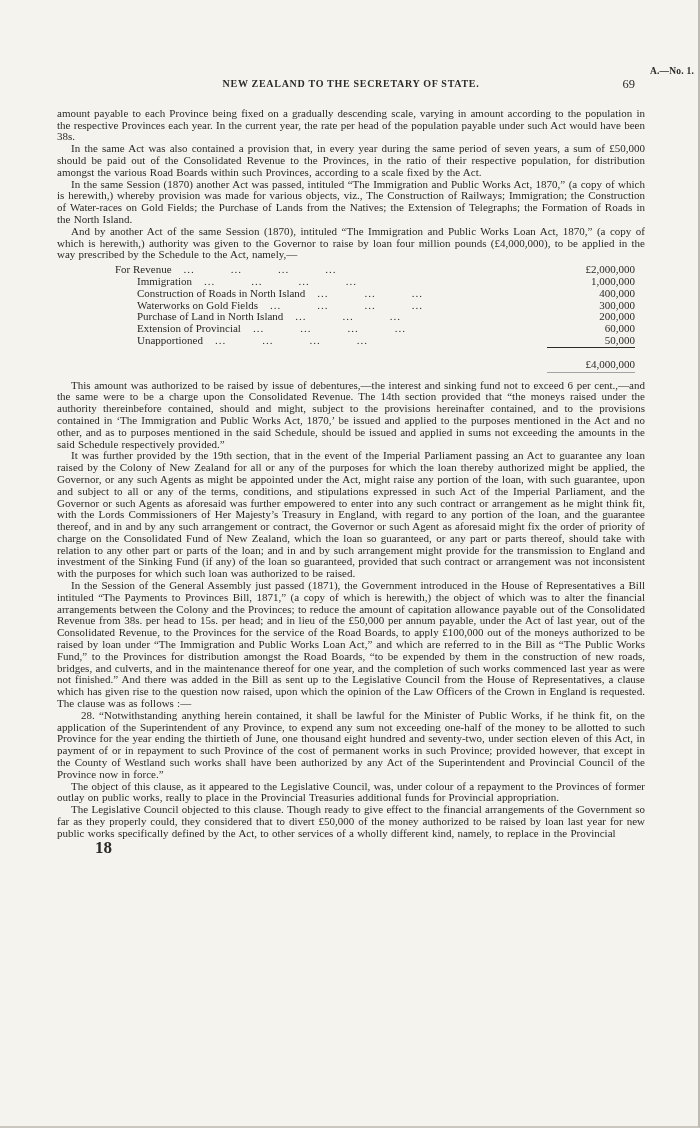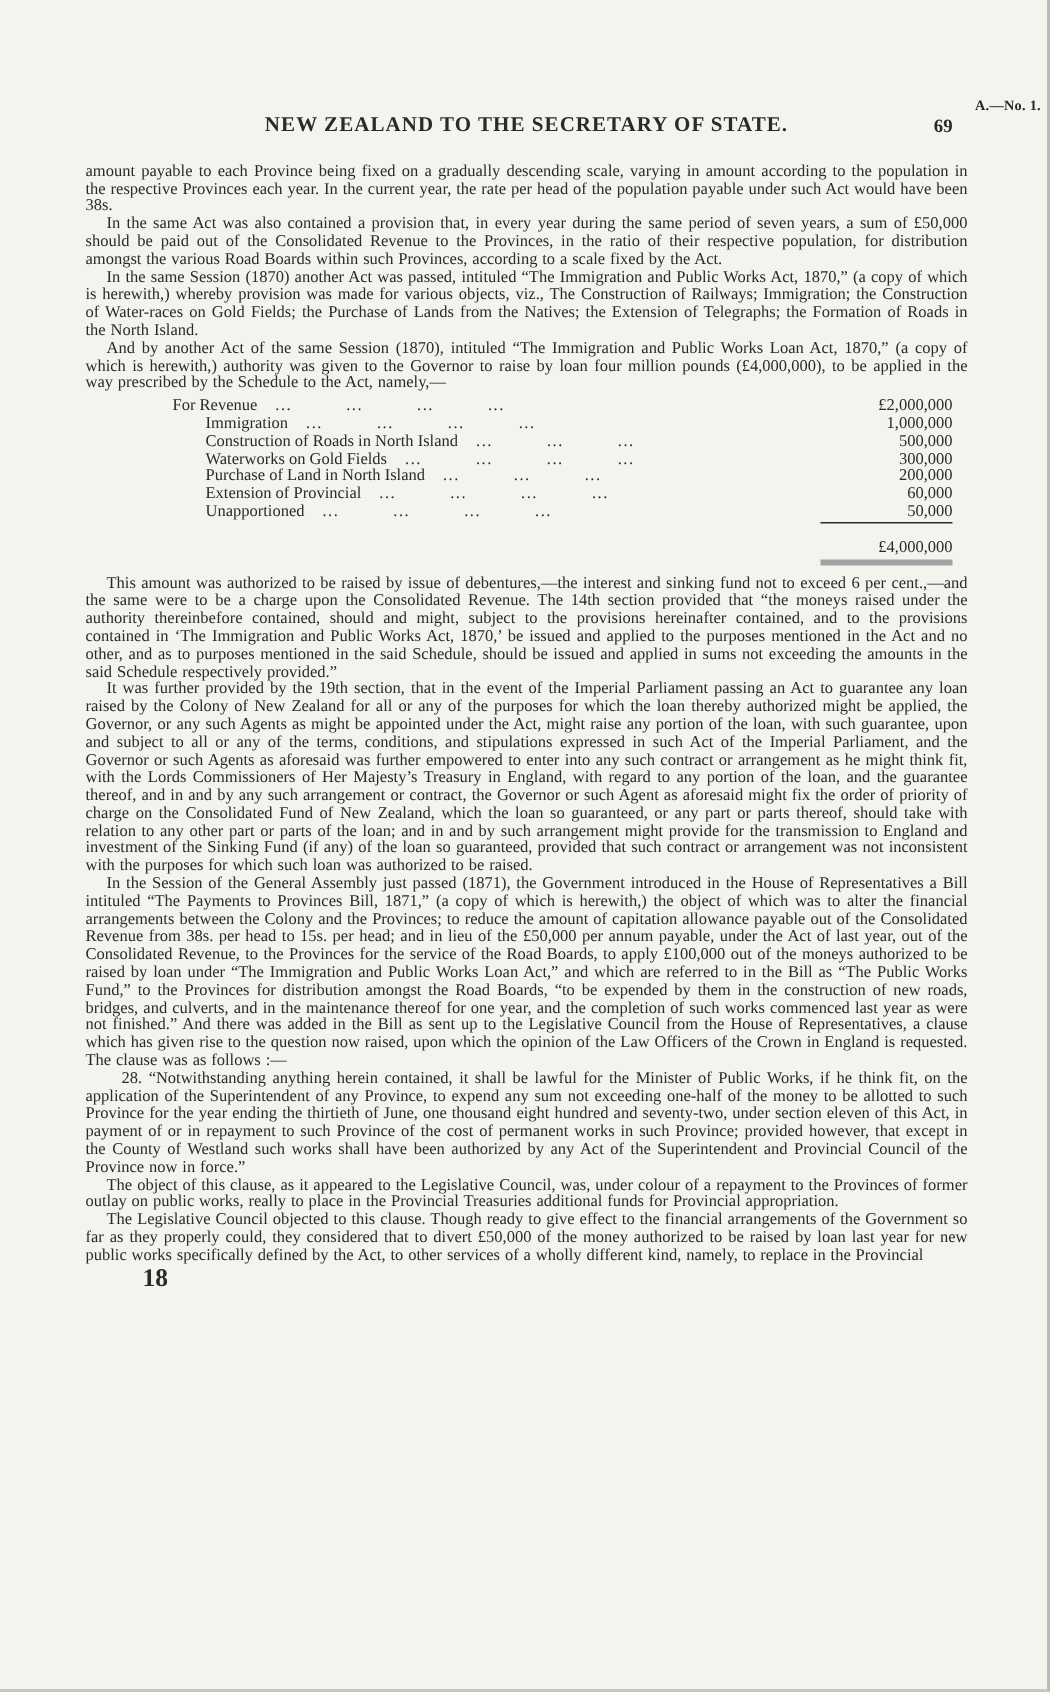--- a/index.html
+++ b/index.html
@@ -28,29 +28,29 @@
   }
   .block {
     margin-left: 57px;
     width: 588px;
     padding-top: 78px;
   }
   .header { position: relative; text-align: center; }
   .title {
     display: inline-block;
     font-weight: bold;
-    font-size: 14px;
+    font-size: 10px;
     letter-spacing: 0.7px;
     white-space: nowrap;
   }
   .pagenum {
     position: absolute;
     right: 10px;
     top: 1px;
-    font-weight: bold;
+    font-weight: normal;
     font-size: 12.5px;
   }
   .body { margin-top: 18px; }
   .para {
     text-align: justify;
     text-indent: 14px;
     word-spacing: 0.5px;
   }
   .para.no-indent { text-indent: 0; }
   .para.clause { text-indent: 24px; }
@@ -72,21 +72,21 @@
     width: 88px;
     text-align: right;
     white-space: nowrap;
   }
   .srow.last .samount { border-bottom: 1px solid #2b2a26; }
   .trow { display: flex; margin-top: 11px; }
   .tspacer { flex: 1; }
   .tamount {
     width: 88px;
     text-align: right;
-    border-bottom: 4px solid #a3a3a3;
+    border-bottom: 1px solid #a3a3a3;
     padding-bottom: 1px;
   }
   .footer-num {
     font-weight: bold;
     font-size: 17px;
     margin: 2px 0 0 38px;
   }
 </style>
 </head>
 <body>
@@ -116,21 +116,21 @@
           <span class="samount">£2,000,000</span>
         </div>
         <div class="srow sub">
           <span class="slabel">Immigration</span>
           <span class="sdots">...   ...   ...   ...</span>
           <span class="samount">1,000,000</span>
         </div>
         <div class="srow sub">
           <span class="slabel">Construction of Roads in North Island</span>
           <span class="sdots">...   ...   ...</span>
-          <span class="samount">500,000</span>
+          <span class="samount">400,000</span>
         </div>
         <div class="srow sub">
           <span class="slabel">Waterworks on Gold Fields</span>
           <span class="sdots">...   ...   ...   ...</span>
           <span class="samount">300,000</span>
         </div>
         <div class="srow sub">
           <span class="slabel">Purchase of Land in North Island</span>
           <span class="sdots">...   ...   ...</span>
           <span class="samount">200,000</span>

